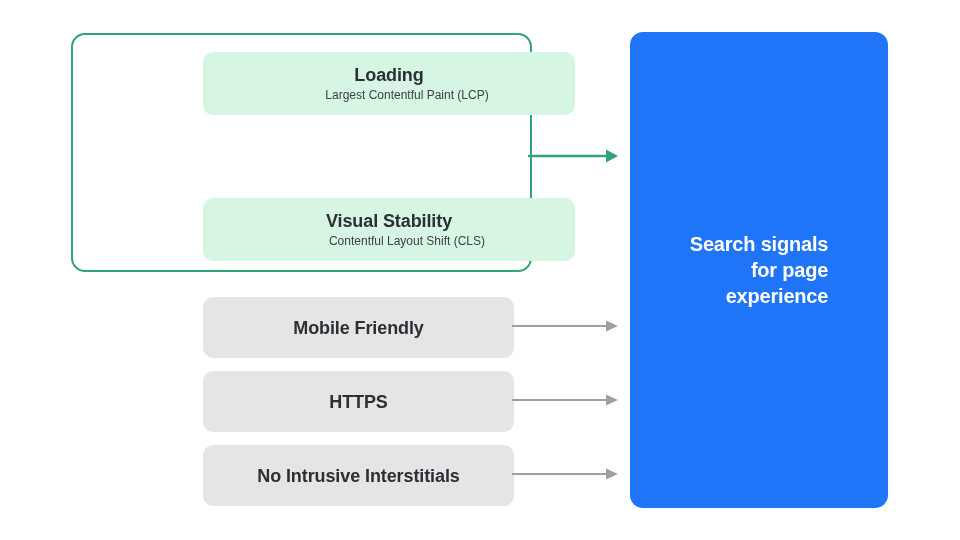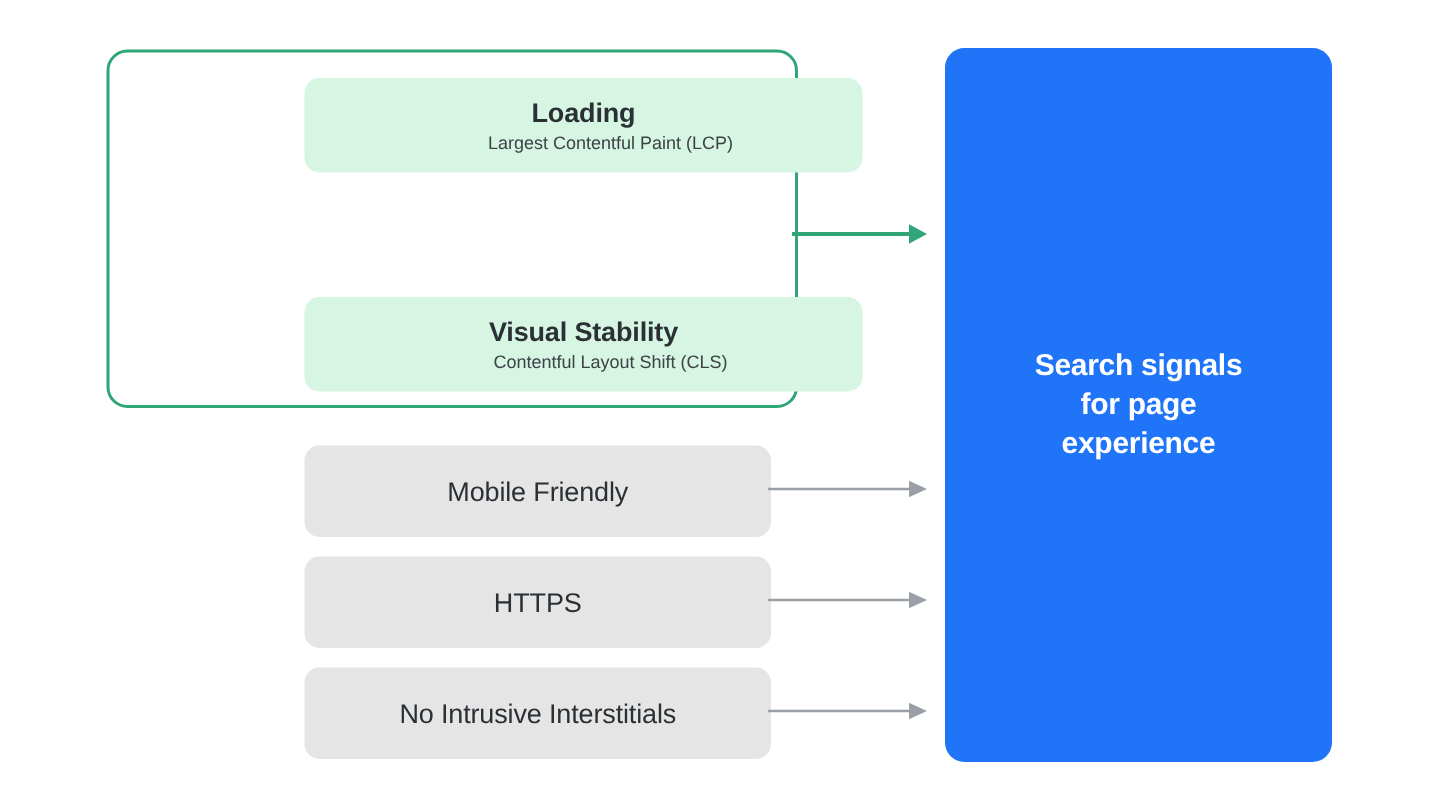--- a/index.html
+++ b/index.html
@@ -90,21 +90,21 @@
     align-items: center;
     justify-content: center;
     box-sizing: border-box;
   }
   .signal-card.s1 { top: 297px; }
   .signal-card.s2 { top: 371px; }
   .signal-card.s3 { top: 445px; text-align: right; }
   .signal-label {
     color: #2B3034;
     font-size: 18px;
-    font-weight: 400;
+    font-weight: 700;
     line-height: 22px;
     letter-spacing: -0.1px;
   }
 
   
   .arrow {
     position: absolute;
     pointer-events: none;
   }
   .arrow.green { left: 528px; top: 142px; }
@@ -124,21 +124,21 @@
     display: flex;
     align-items: center;
     justify-content: center;
     box-sizing: border-box;
   }
   .result-text {
     color: #ffffff;
     font-size: 20px;
     font-weight: 700;
     line-height: 26px;
-    text-align: center;
+    text-align: right;
     letter-spacing: -0.2px;
     white-space: pre-line;
     padding: 0 18px;
   }
 </style>
 </head>
 <body>
 
 <div id="canvas">
 

